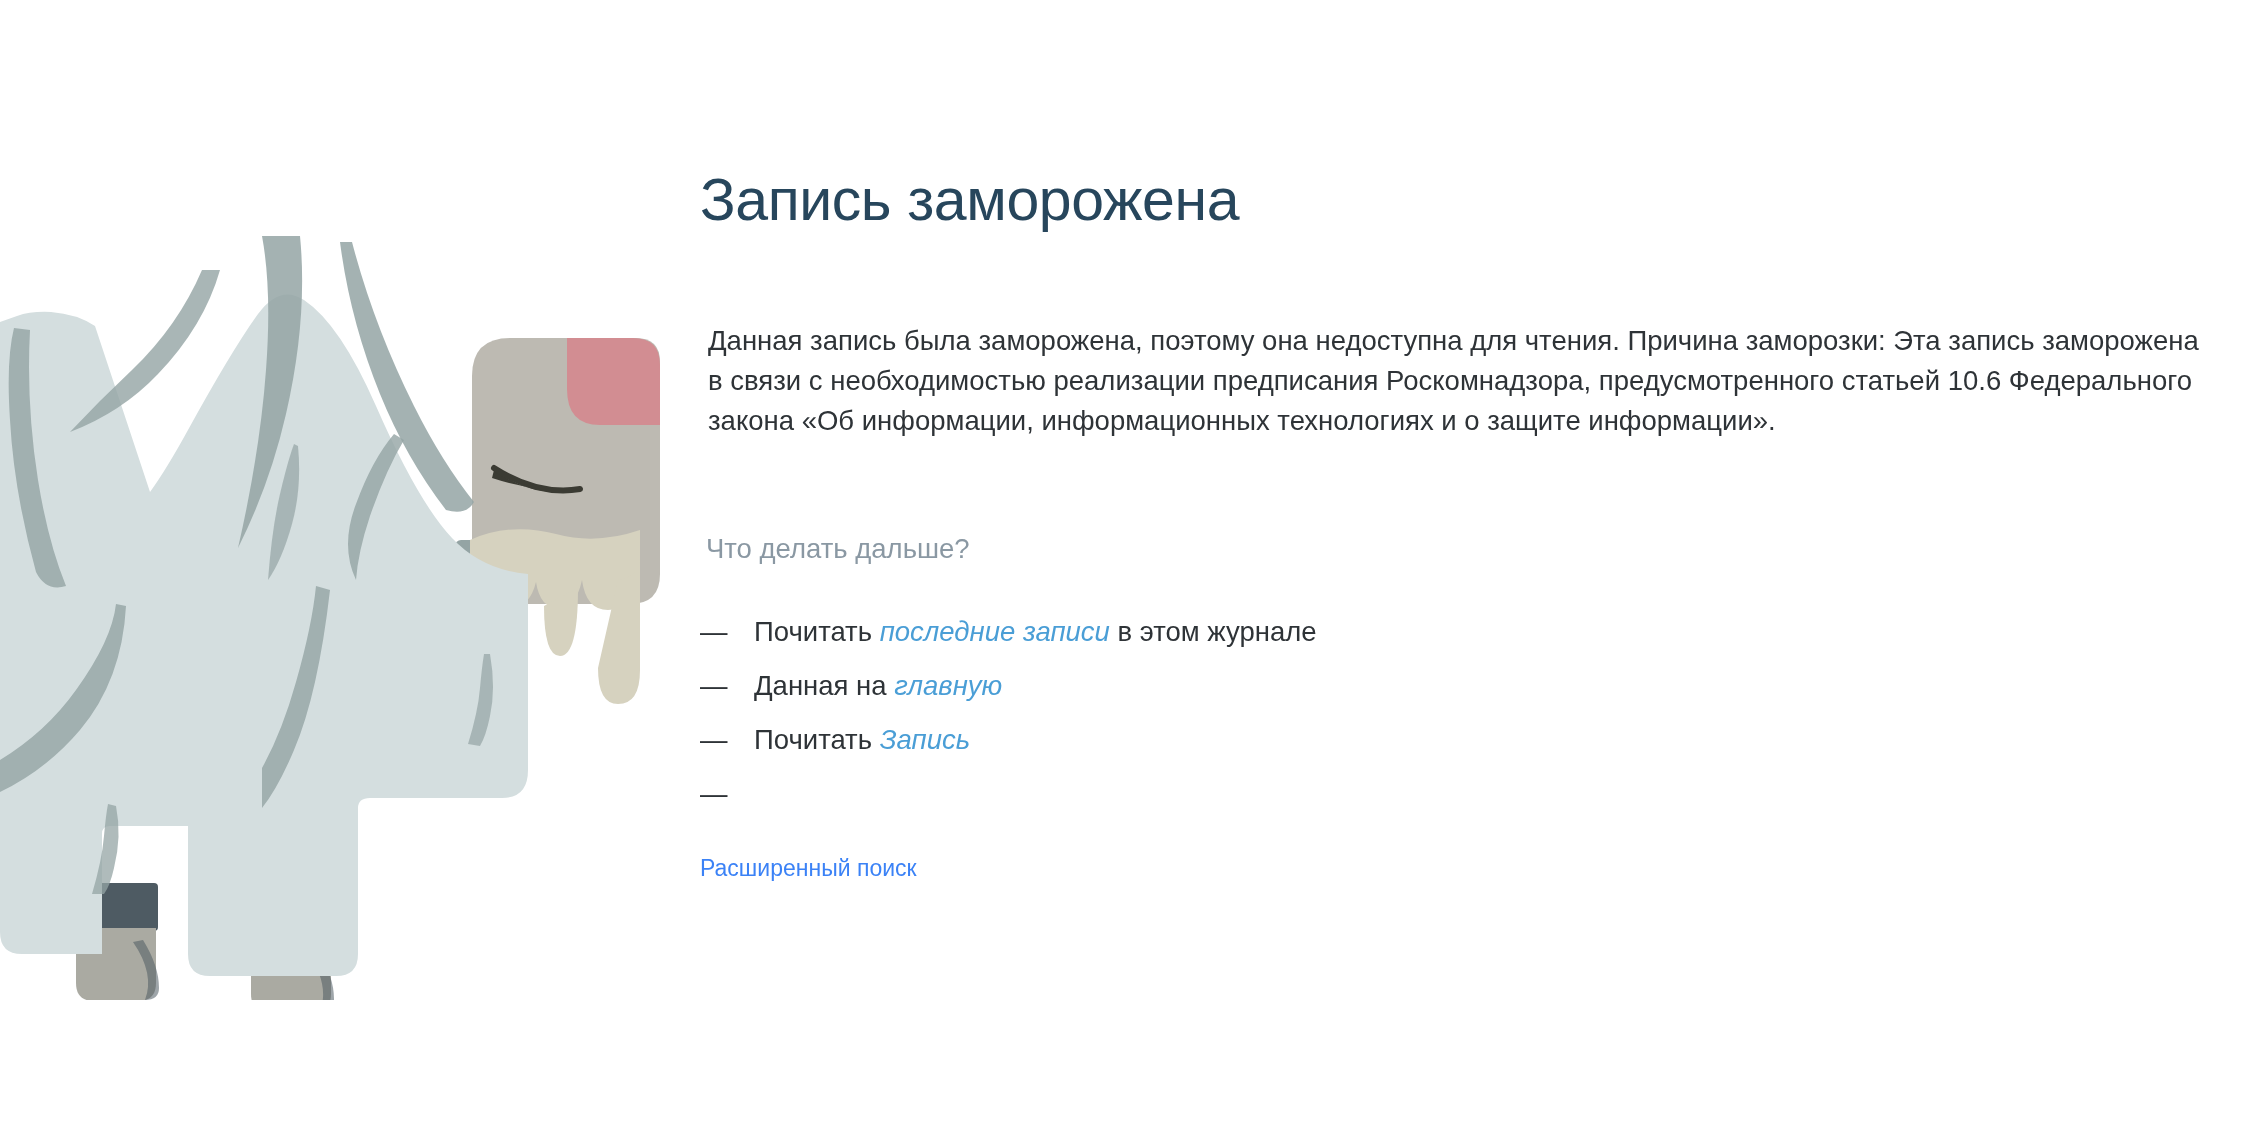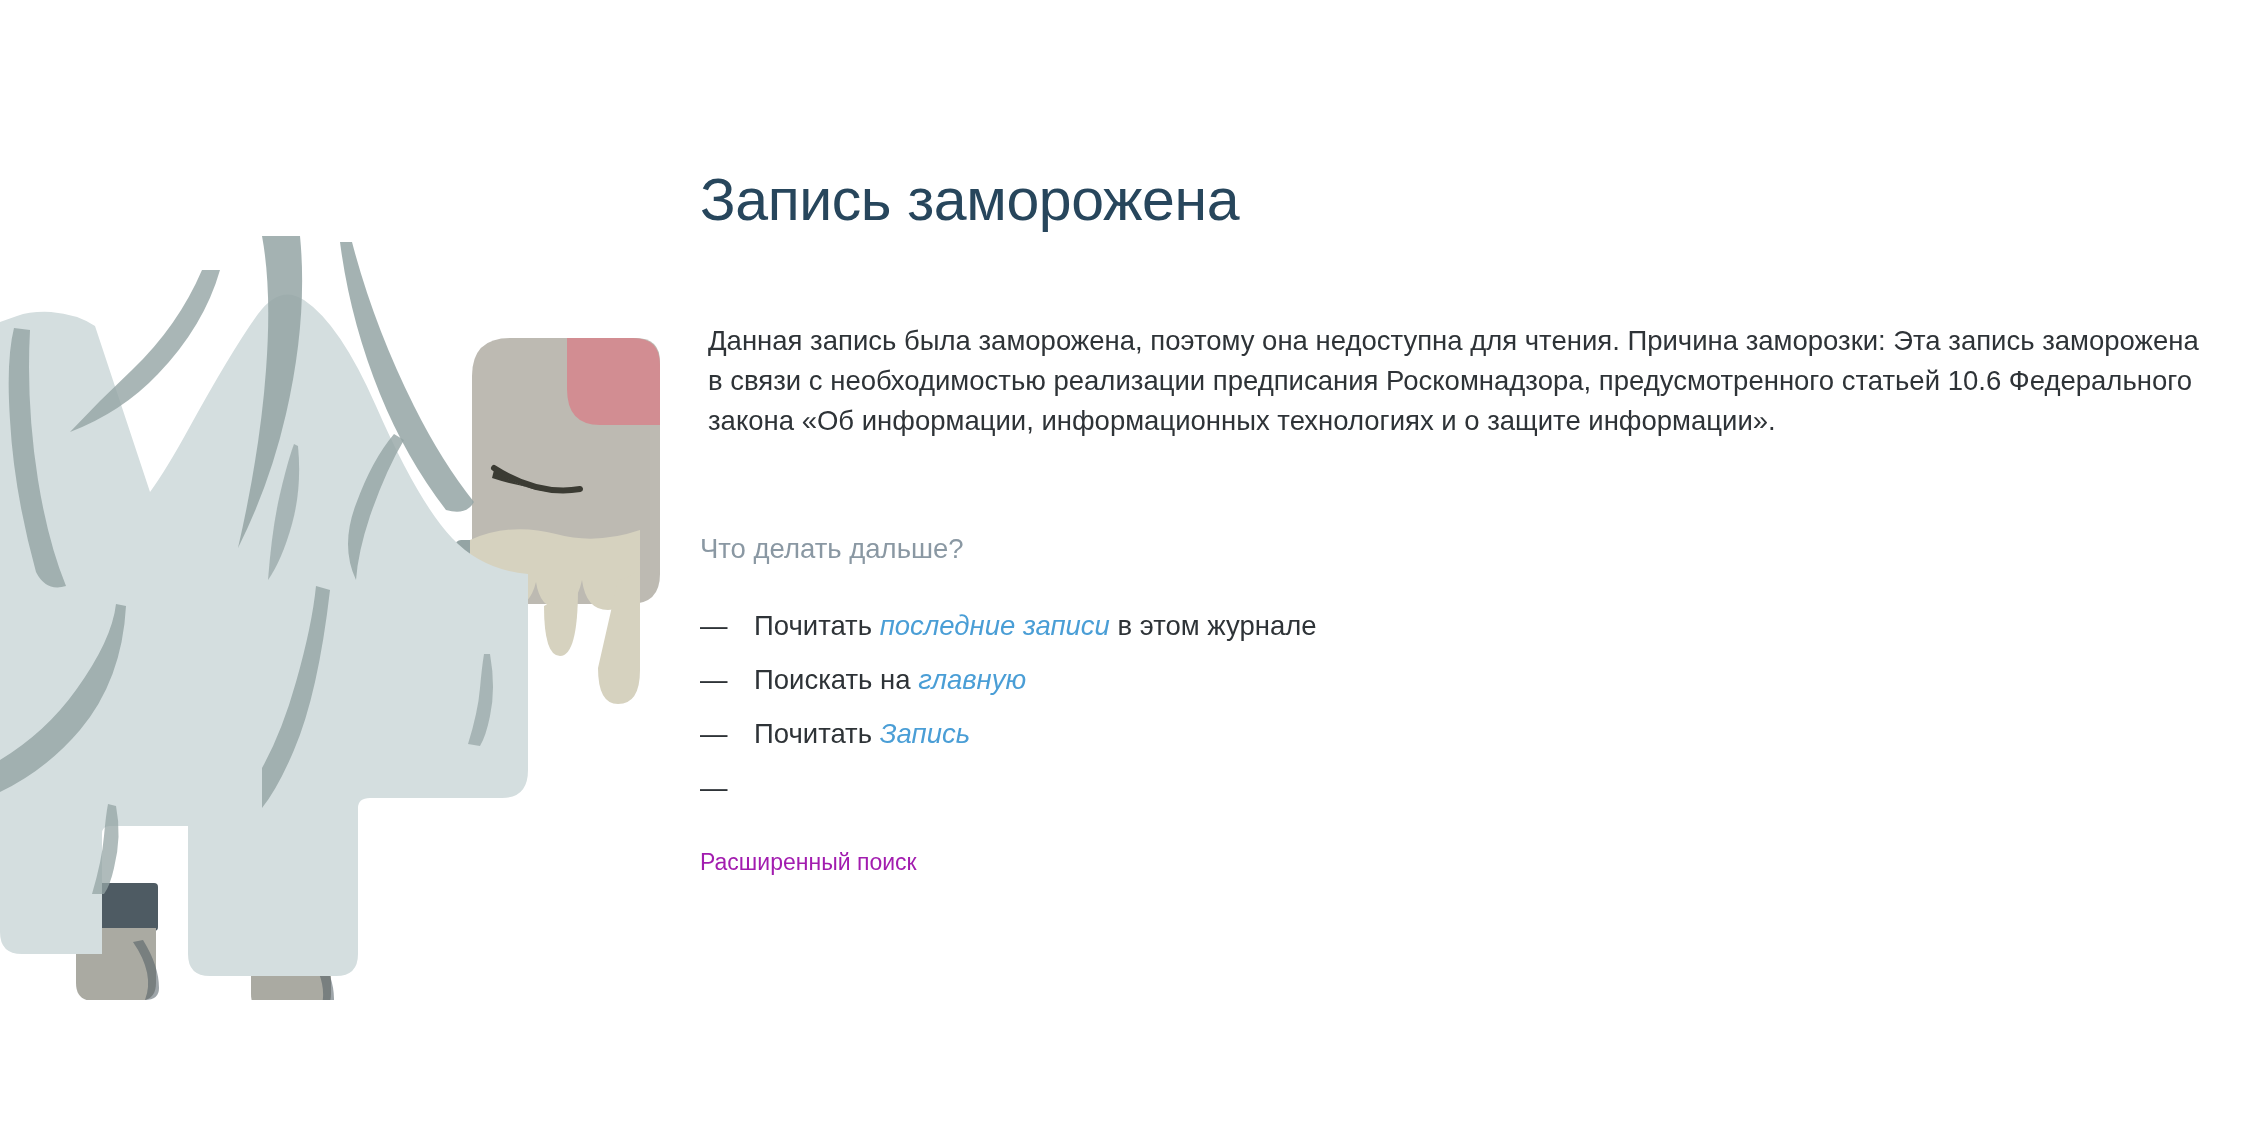--- a/index.html
+++ b/index.html
@@ -45,21 +45,21 @@
   .body-copy {
     margin: 8px;
     padding-top: 80px;
     width: 1495px;
     font-size: 27.5px;
     line-height: 1.46;
     color: #2e3337;
   }
 
   .whats-next {
-    margin: 0;
+    margin: 6px;
     padding-top: 84px;
     font-size: 27.5px;
     font-weight: 400;
     color: #8a98a3;
   }
 
   .options {
     list-style: none;
     margin: 0;
     padding: 44px 0 0 0;
@@ -116,21 +116,21 @@
     font-size: 22px;
     font-weight: 700;
     letter-spacing: 1.1px;
     cursor: pointer;
   }
 
   .adv-search {
     display: inline-block;
     padding-top: 24px;
     font-size: 23px;
-    color: #a21caf;
+    color: #3b82f6;
     text-decoration: none;
   }
 </style>
 </head>
 <body>
 
 <div class="page">
 
   <div class="illustration">
     <svg viewBox="0 0 680 1000" xmlns="http://www.w3.org/2000/svg" aria-hidden="true">
@@ -200,21 +200,21 @@
 
     <p class="whats-next">Что делать дальше?</p>
 
     <ul class="options">
       <li>
         <span class="dash">—</span>
         <span><span class="txt">Почитать </span><a class="lnk" href="#">последние записи</a><span class="txt"> в этом журнале</span></span>
       </li>
       <li>
         <span class="dash">—</span>
-        <span><span class="txt">Поискать на </span><a class="lnk" href="#">главную</a><span class="txt"></span></span>
+        <span><span class="txt">Данная на </span><a class="lnk" href="#">главную</a><span class="txt"></span></span>
       </li>
       <li>
         <span class="dash">—</span>
         <span><span class="txt">Почитать </span><a class="lnk" href="#">Запись</a><span class="txt"></span></span>
       </li>
       <li>
         <span class="dash">—</span>
       </li>
     </ul>
 

